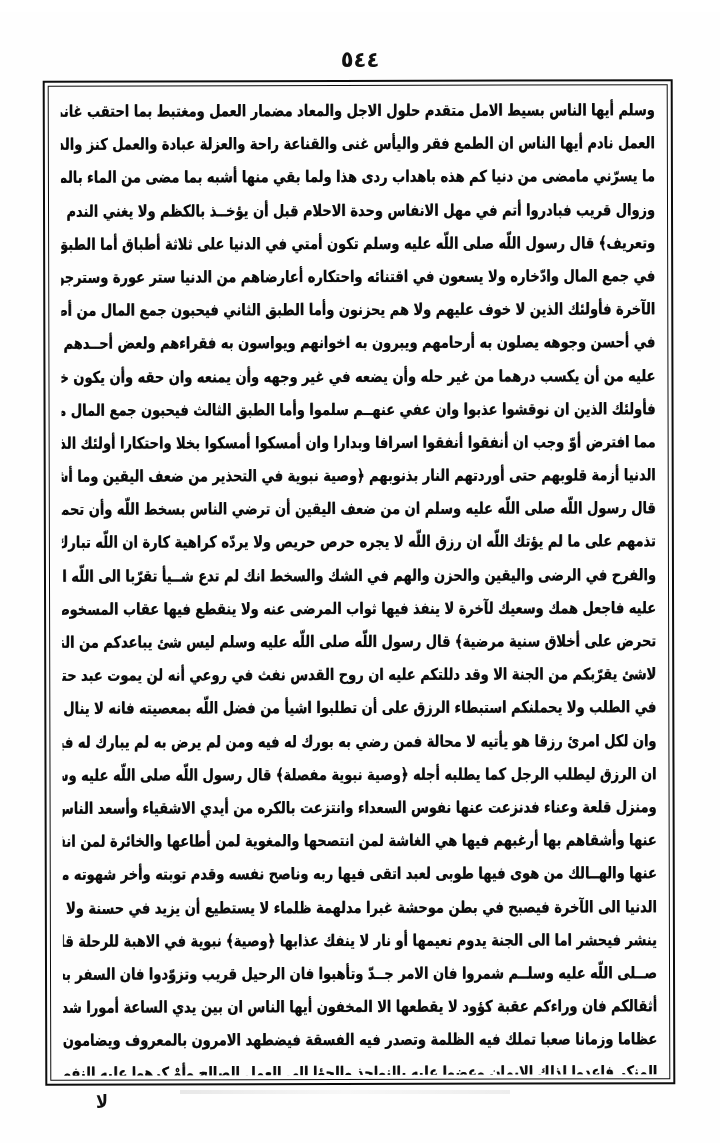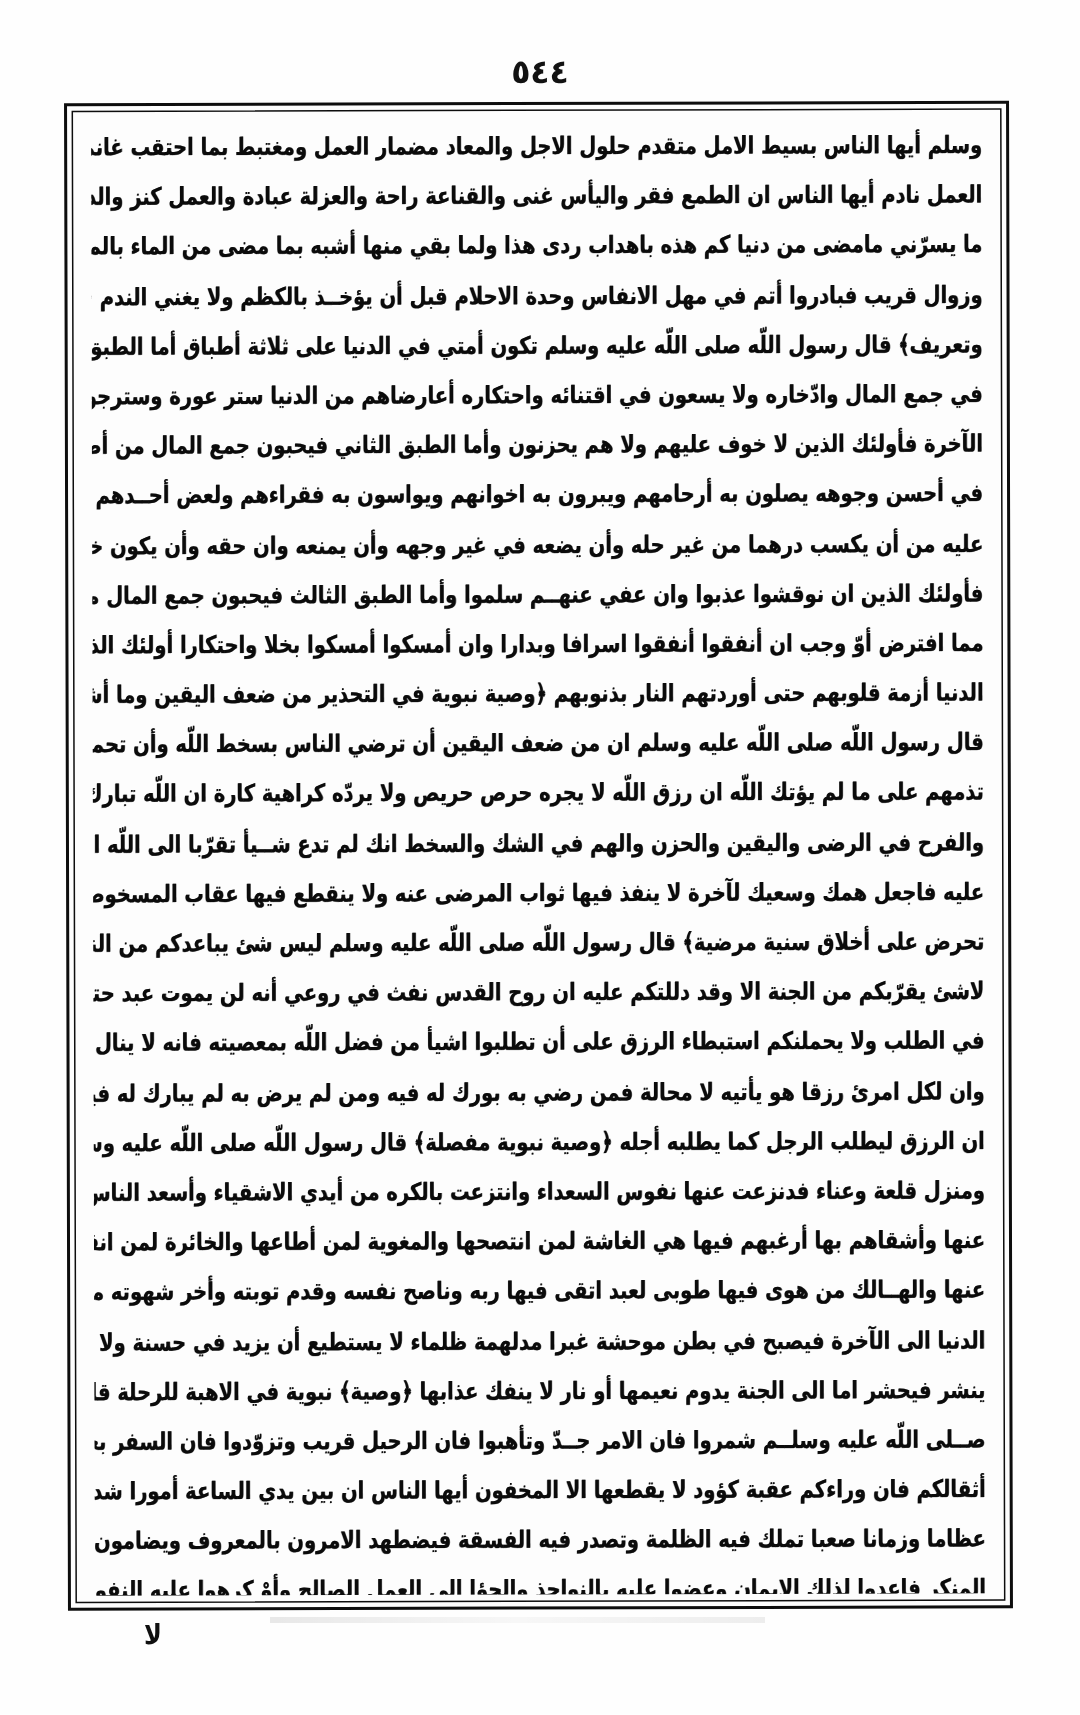--- a/index.html
+++ b/index.html
@@ -12,20 +12,21 @@
   }
   .page{
     position:absolute;inset:0;
     background:#fefefe;
     
     background-image:
       radial-gradient(circle at 12% 22%, rgba(0,0,0,.018) 0 2px, transparent 3px),
       radial-gradient(circle at 78% 64%, rgba(0,0,0,.016) 0 2px, transparent 3px),
       radial-gradient(circle at 44% 88%, rgba(0,0,0,.014) 0 2px, transparent 3px),
       radial-gradient(circle at 62% 12%, rgba(0,0,0,.012) 0 2px, transparent 3px);
+    margin-top: 12px;
   }
   
   .folio{
     position:absolute;top:36px;left:0;right:0;
     text-align:center;
     font-family:"DejaVu Sans","Liberation Sans",sans-serif;
     font-size:21px;font-weight:700;color:#121212;
     letter-spacing:1px;
     transform:scaleY(1.06);
   }

